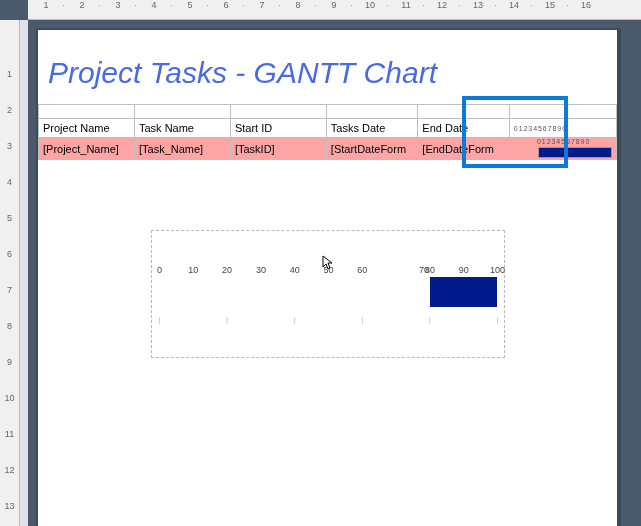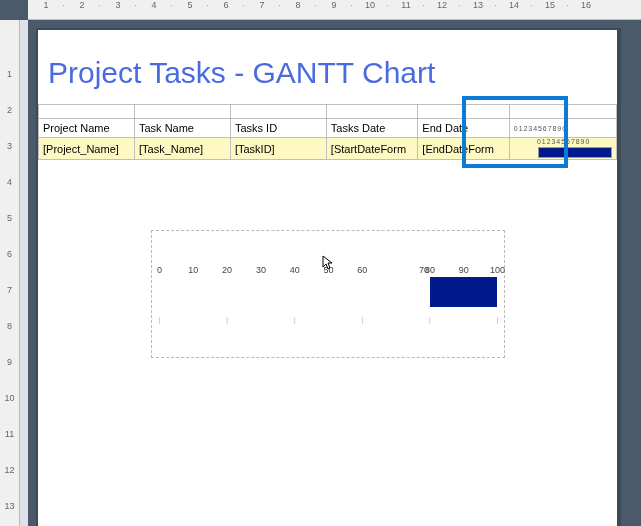--- a/index.html
+++ b/index.html
@@ -65,20 +65,21 @@
     top: 30px; left: 38px; right: 24px; bottom: -2px;
     background: #ffffff;
     padding: 20px 10px 10px 10px;
     overflow: hidden;
   }
   .title {
     font-size: 30px;
     font-weight: 300;
     color: #4a6bdf;
     margin: 6px 0 14px 0;
+    font-style: italic;
   }
   .subtitle {
     font-size: 14px;
     color: #4a6bdf;
     margin-bottom: 14px;
   }
   .grid-wrap {
     position: relative;
     margin-left: -10px;
     margin-right: -10px;
@@ -90,21 +91,21 @@
     table-layout: fixed;
     margin-top: 12px;
   }
   .grid th, .grid td {
     border: 1px solid #bfbfbf;
     padding: 3px 4px;
     text-align: left;
     height: 18px;
     overflow: hidden;
     white-space: nowrap;
-    background: #fef9c3;
+    background: #fca5a5;
   }
   .grid th {
     font-weight: 400;
     background: #fff;
   }
   .grid .blank-row th { height: 14px; background:#fff; }
   .highlight-box {
     position: absolute;
     border: 4px solid #0b7bd6;
     pointer-events: none;
@@ -207,21 +208,21 @@
         <th></th>
             <th></th>
             <th></th>
             <th></th>
             <th></th>
             <th></th>
       </tr>
       <tr>
         <th>Project Name</th>
         <th>Task Name</th>
-        <th>Tasks ID</th>
+        <th>Start ID</th>
         <th>Tasks Date</th>
         <th>End Date</th>
         <th class="mini-cell">0 1 2 3 4 5 6 7 8 9 0</th>
       </tr>
       <tr>
         <td>[Project_Name]</td>
         <td>[Task_Name]</td>
         <td>[TaskID]</td>
         <td>[StartDateForm</td>
         <td>[EndDateForm</td>

